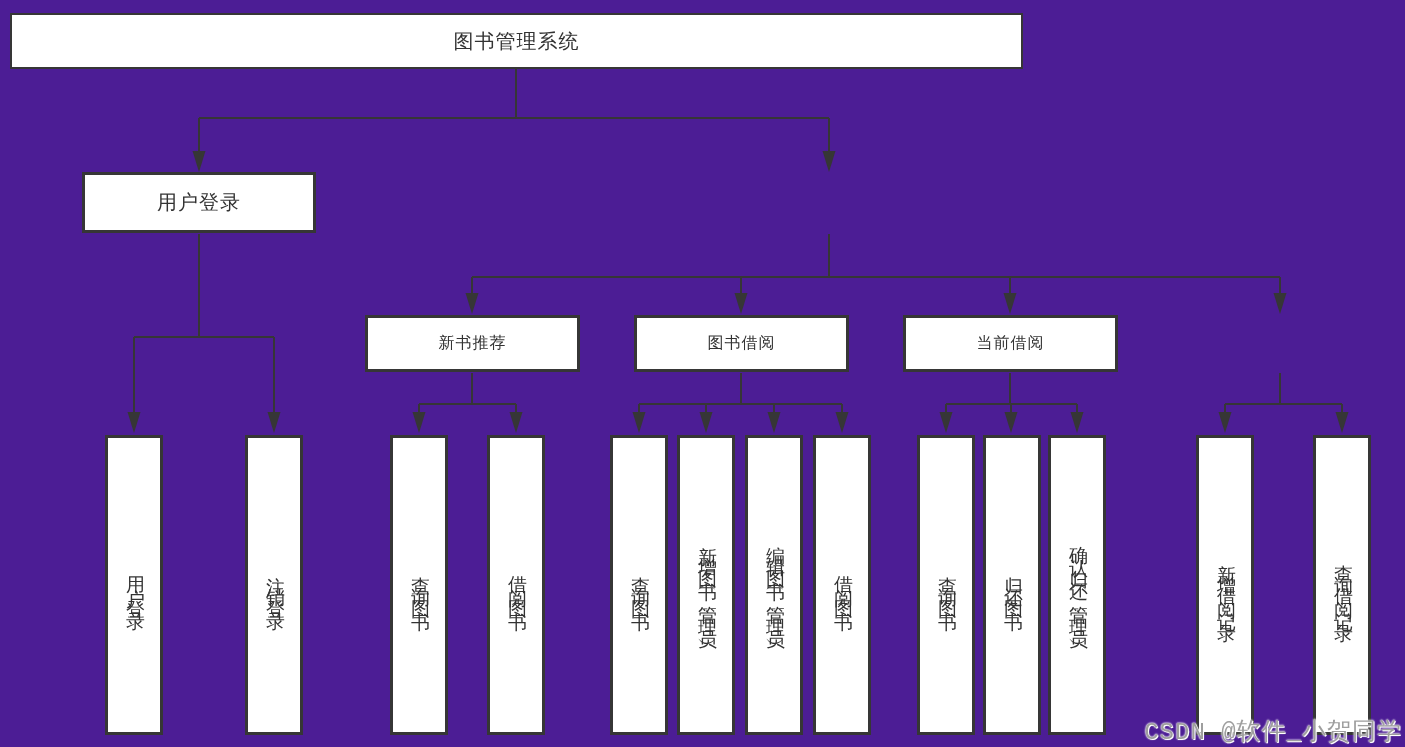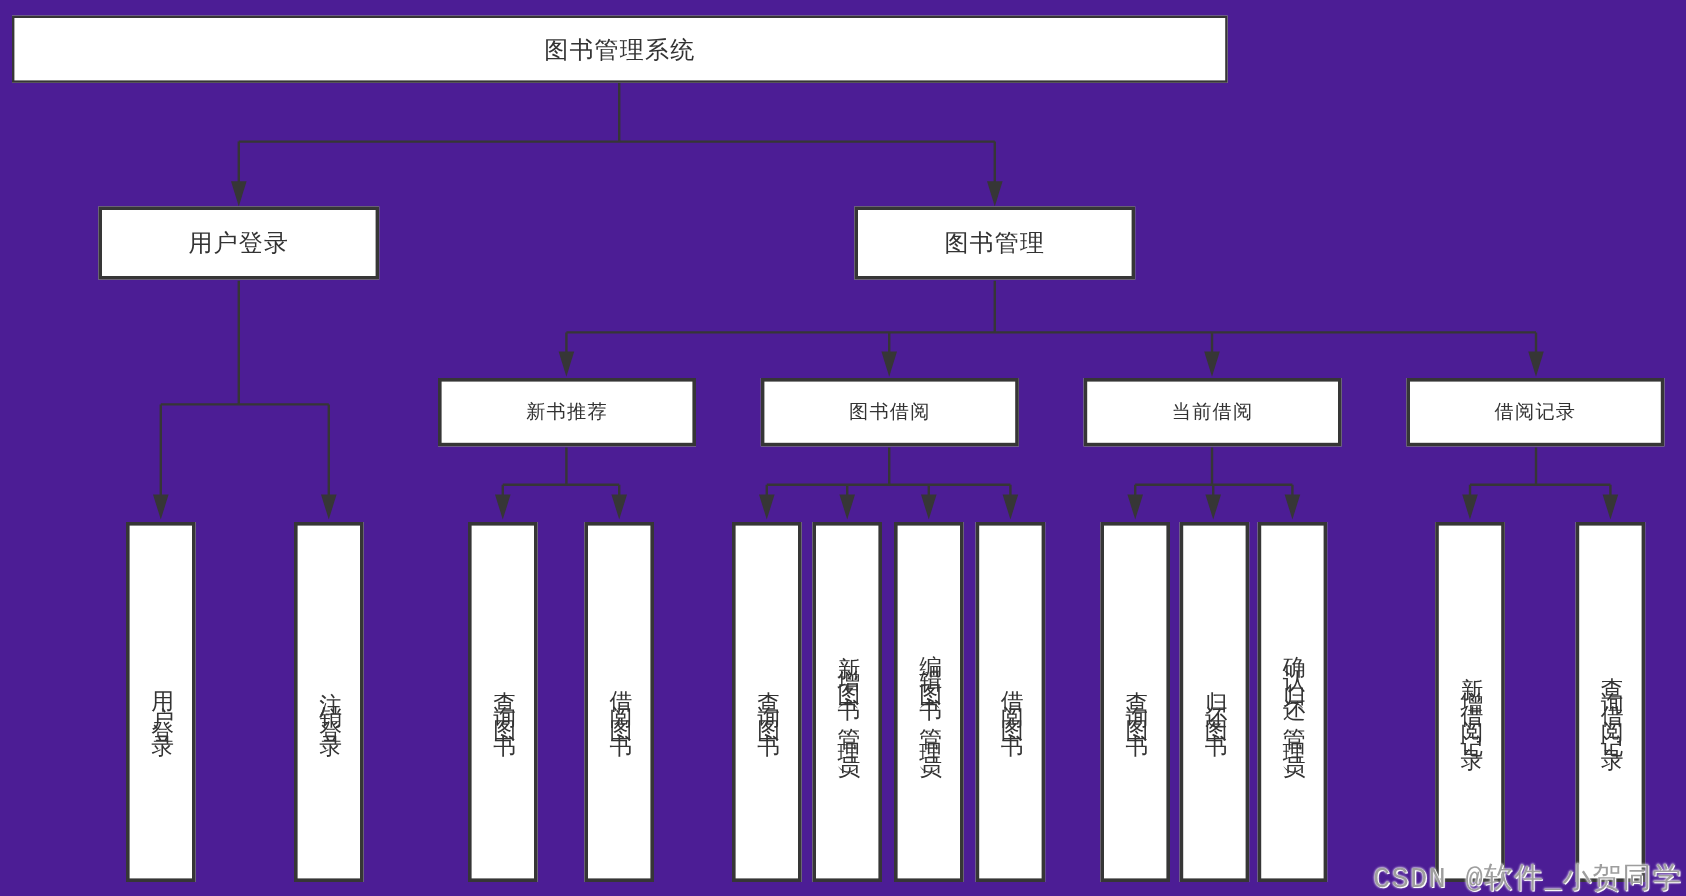--- a/index.html
+++ b/index.html
@@ -95,35 +95,29 @@
     </g>
   </svg>
 
   <div class="node root">
     <span>图书管理系统</span>
   </div>
 
   <div class="node lvl2" style="left:82px">
     <span>用户登录</span>
   </div>
-  <div class="node lvl2" style="left:712px">
-    <span>图书管理</span>
-  </div>
 
   <div class="node lvl3" style="left:365px">
     <span>新书推荐</span>
   </div>
   <div class="node lvl3" style="left:903px">
     <span>当前借阅</span>
   </div>
   <div class="node lvl3" style="left:634px">
     <span>图书借阅</span>
-  </div>
-  <div class="node lvl3" style="left:1172px">
-    <span>借阅记录</span>
   </div>
 
   <div class="leaf" style="left:105px">
     <span>用户登录</span>
   </div>
   <div class="leaf" style="left:245px">
     <span>注销登录</span>
   </div>
 
   <div class="leaf" style="left:390px">

